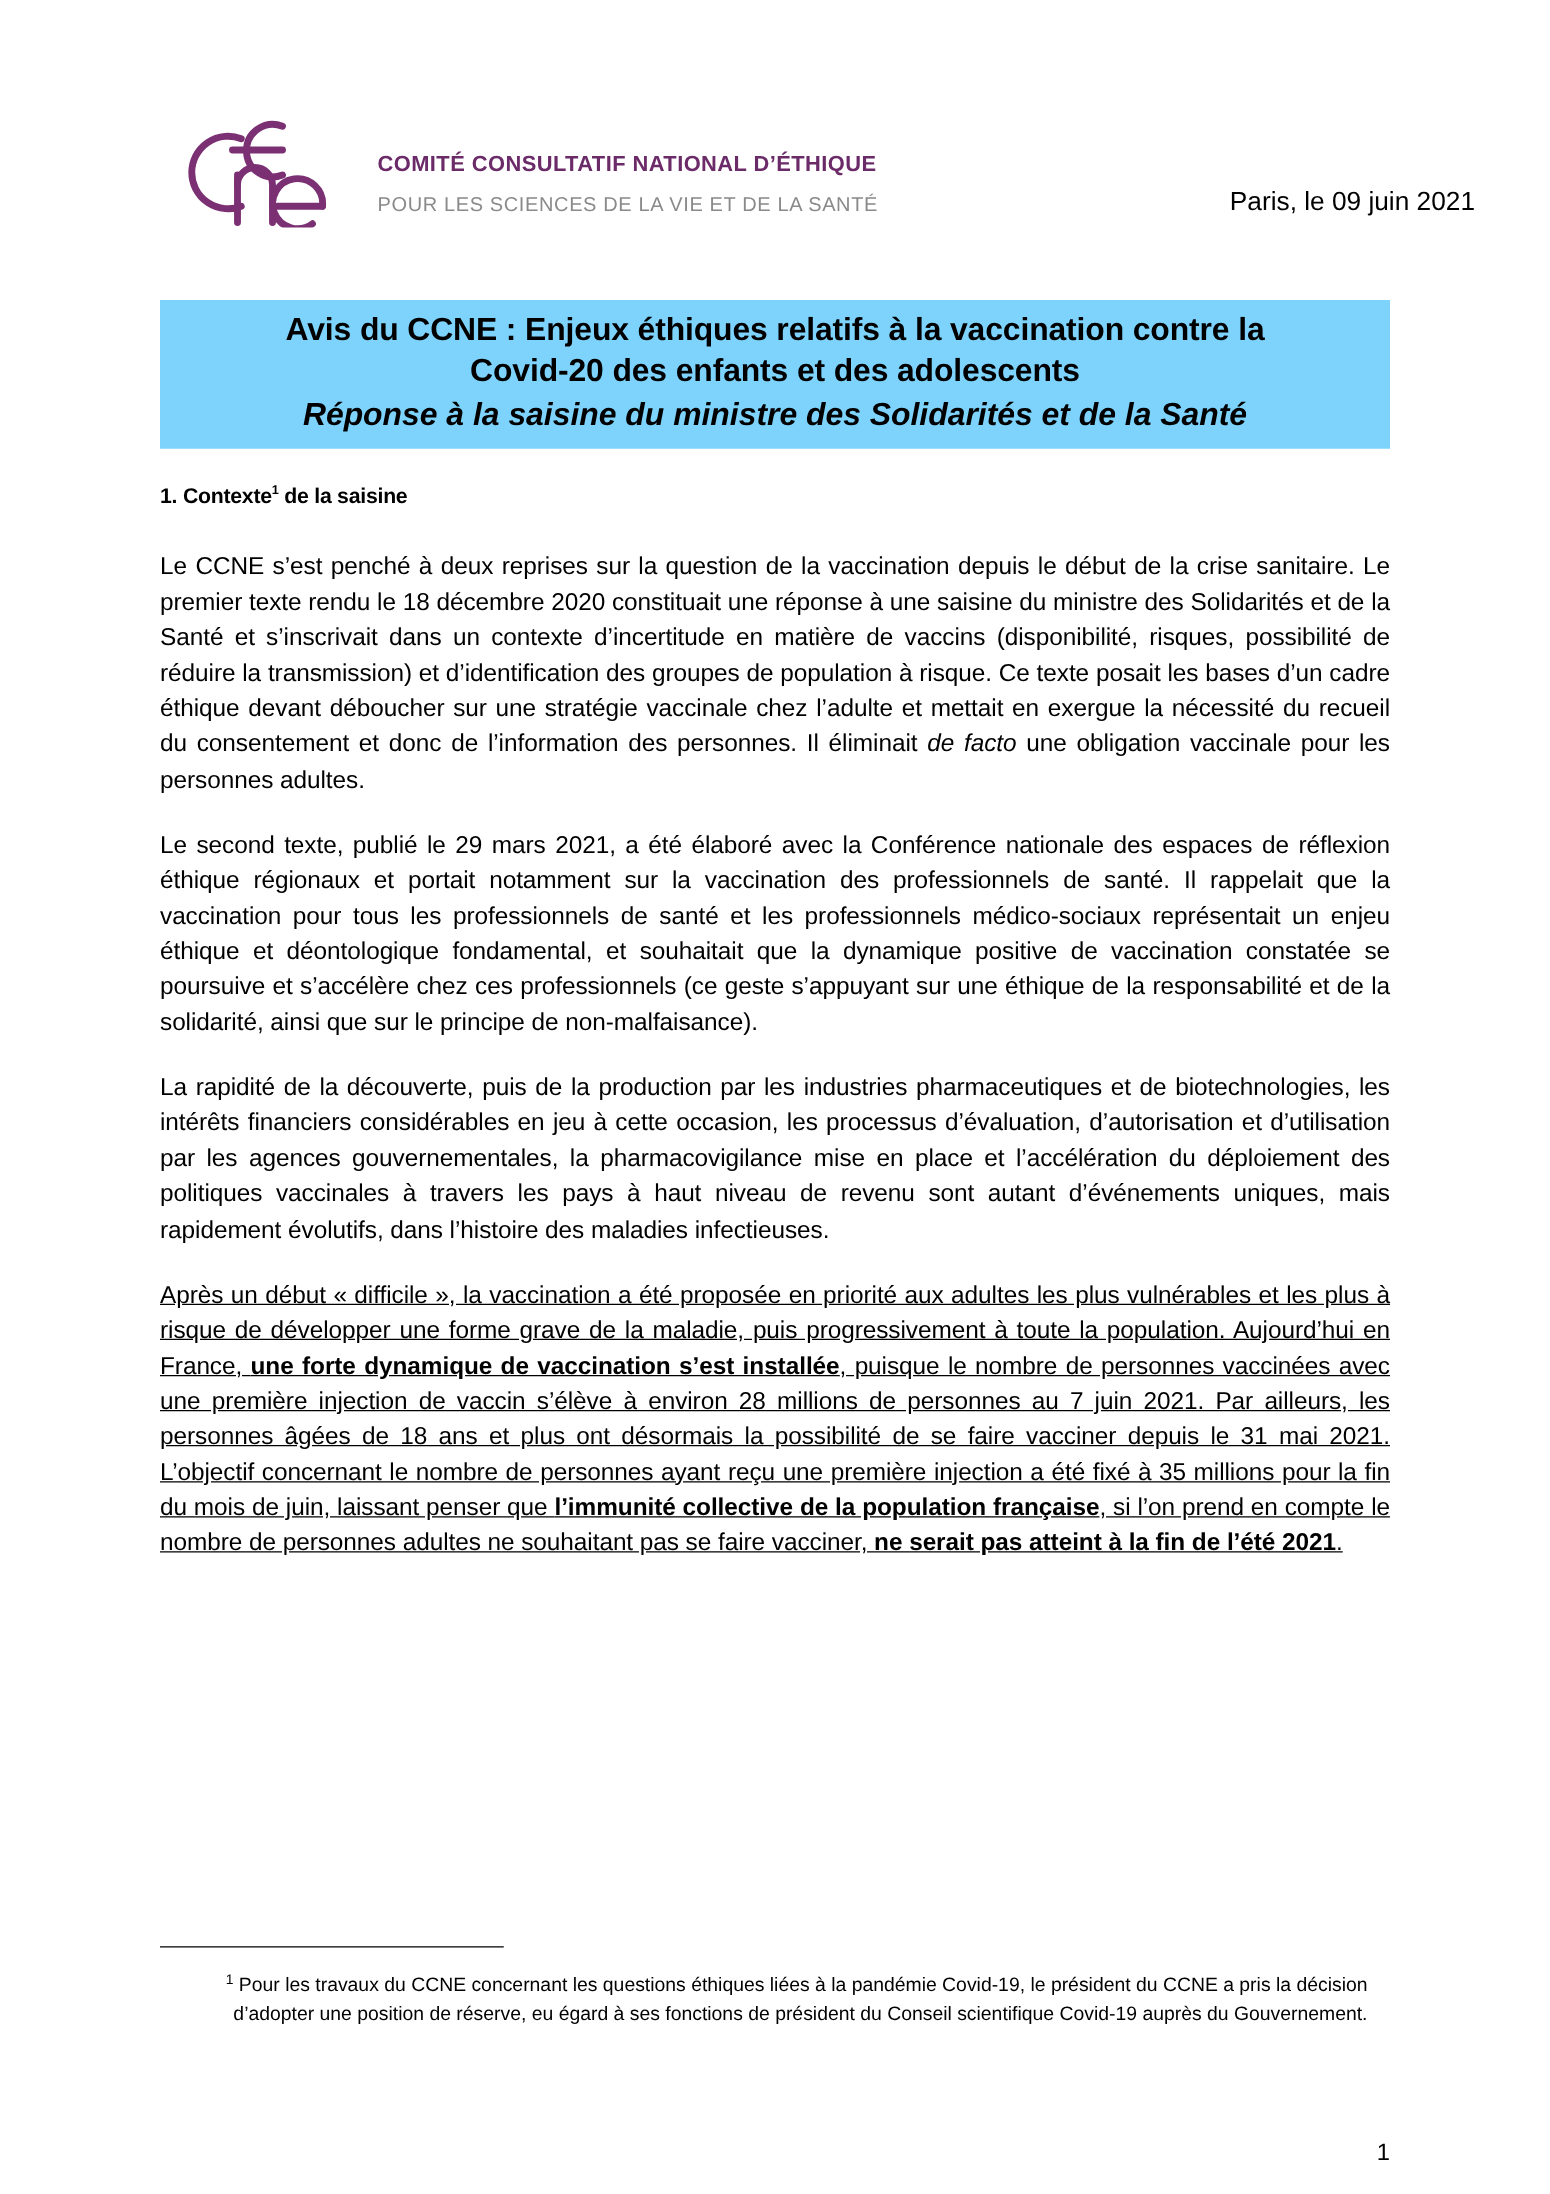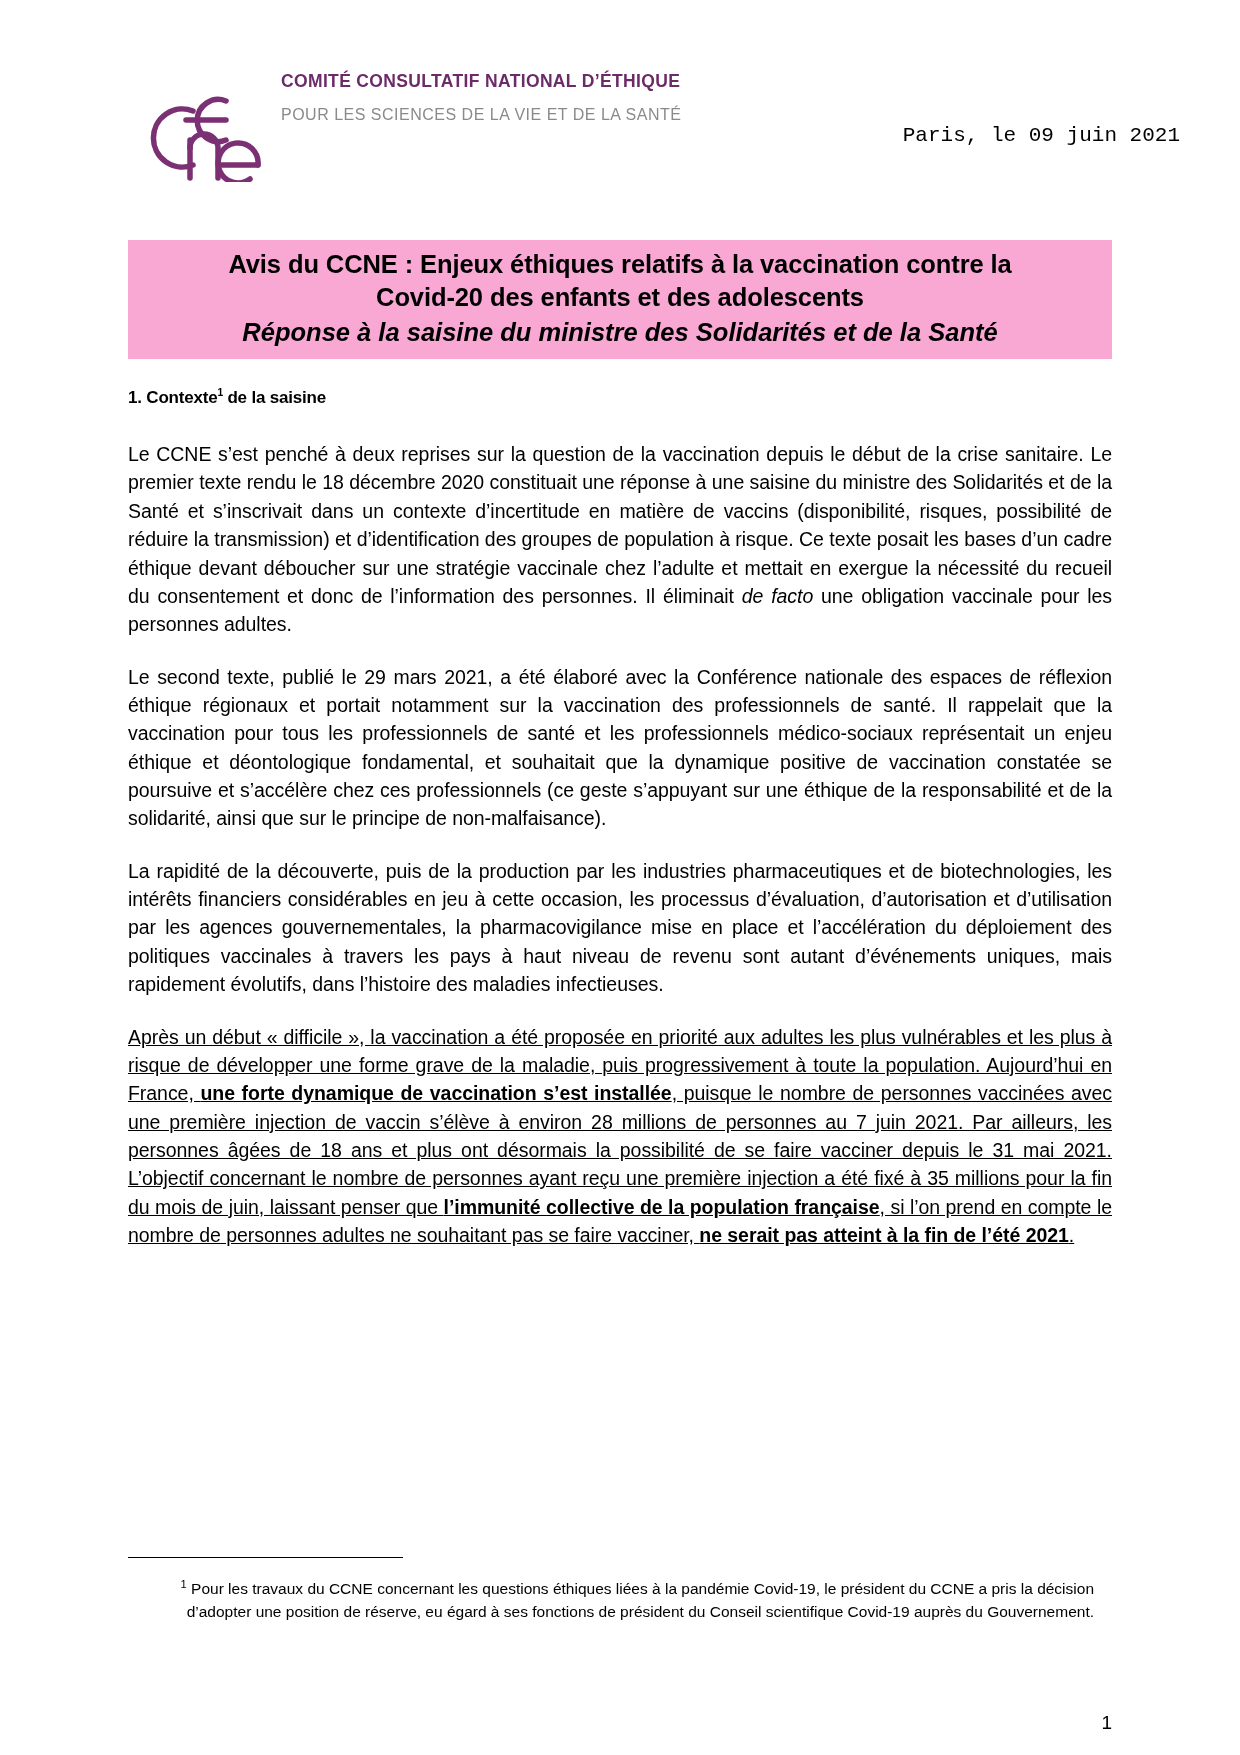--- a/index.html
+++ b/index.html
@@ -28,22 +28,22 @@
     position: relative;
     height: 160px;
     margin: 62px 0 0 0;
     padding: 0 60px 0 130px;
     display: flex;
     align-items: flex-start;
     justify-content: space-between;
   }
   .brand {
     display: flex;
-    align-items: flex-start;
-    gap: 11px;
+    align-items: flex-end;
+    gap: 32px;
     margin-top: 8px;
   }
   .logo-mark {
     width: 140px;
     height: 112px;
     flex: 0 0 auto;
     display: block;
   }
   .brand-text {
     padding-bottom: 6px;
@@ -62,28 +62,27 @@
     font-weight: normal;
     font-size: 16px;
     letter-spacing: 0.5px;
     color: #8a8a8a;
     white-space: nowrap;
     margin-top: 12px;
   }
   .date-line {
     font-size: 21px;
     color: #000;
-    margin-top: 62px;
+    margin-top: 88px;
     white-space: nowrap;
-    font-family: Liberation Mono, monospace;
   }
 
   
   .title-block {
-    background: #f9a8d4;
+    background: #7dd3fc;
     margin: 18px 128px 0 128px;
     padding: 8px 10px 10px 10px;
     text-align: center;
   }
   .title-main {
     font-size: 25.5px;
     font-weight: bold;
     line-height: 1.30;
     letter-spacing: -0.1px;
   }

